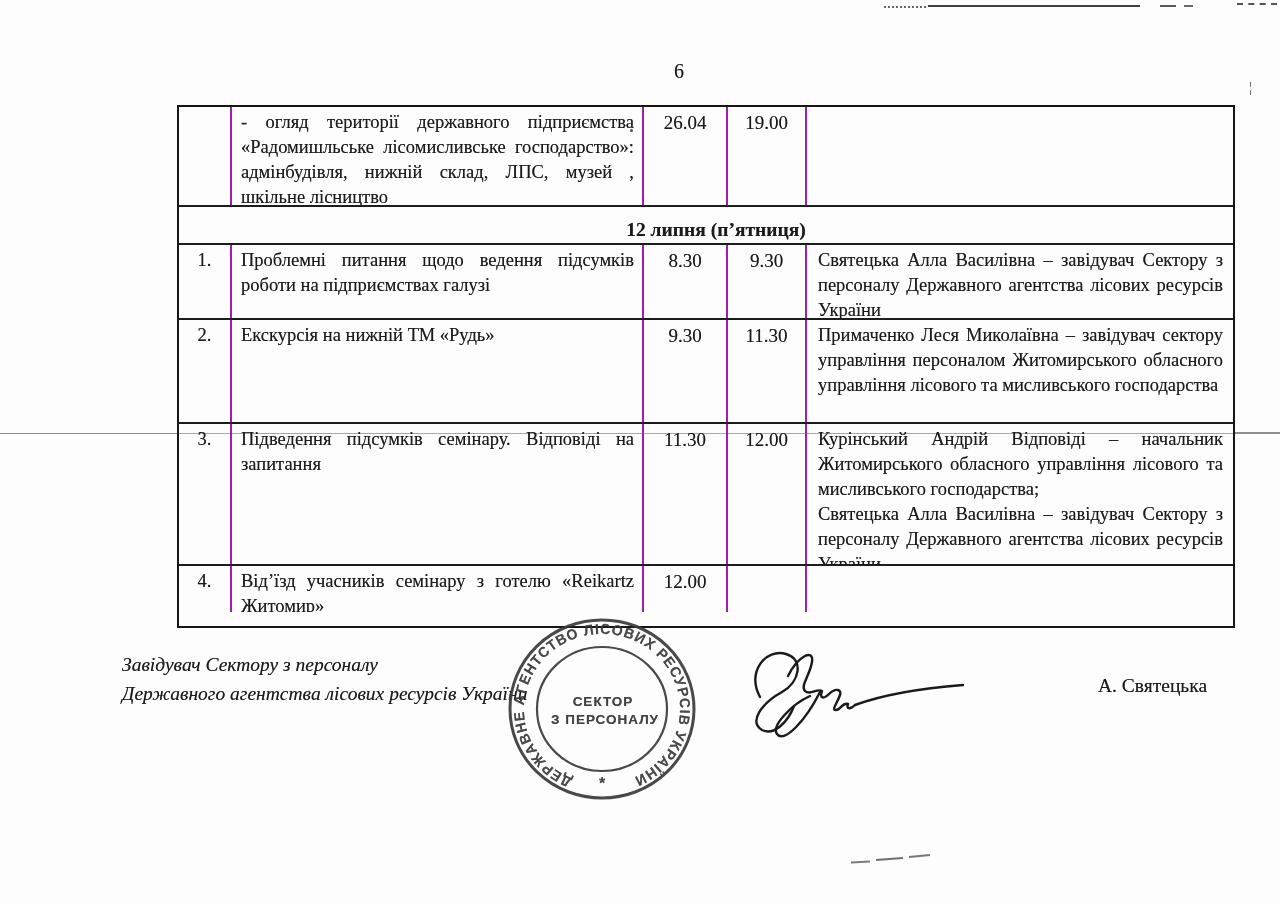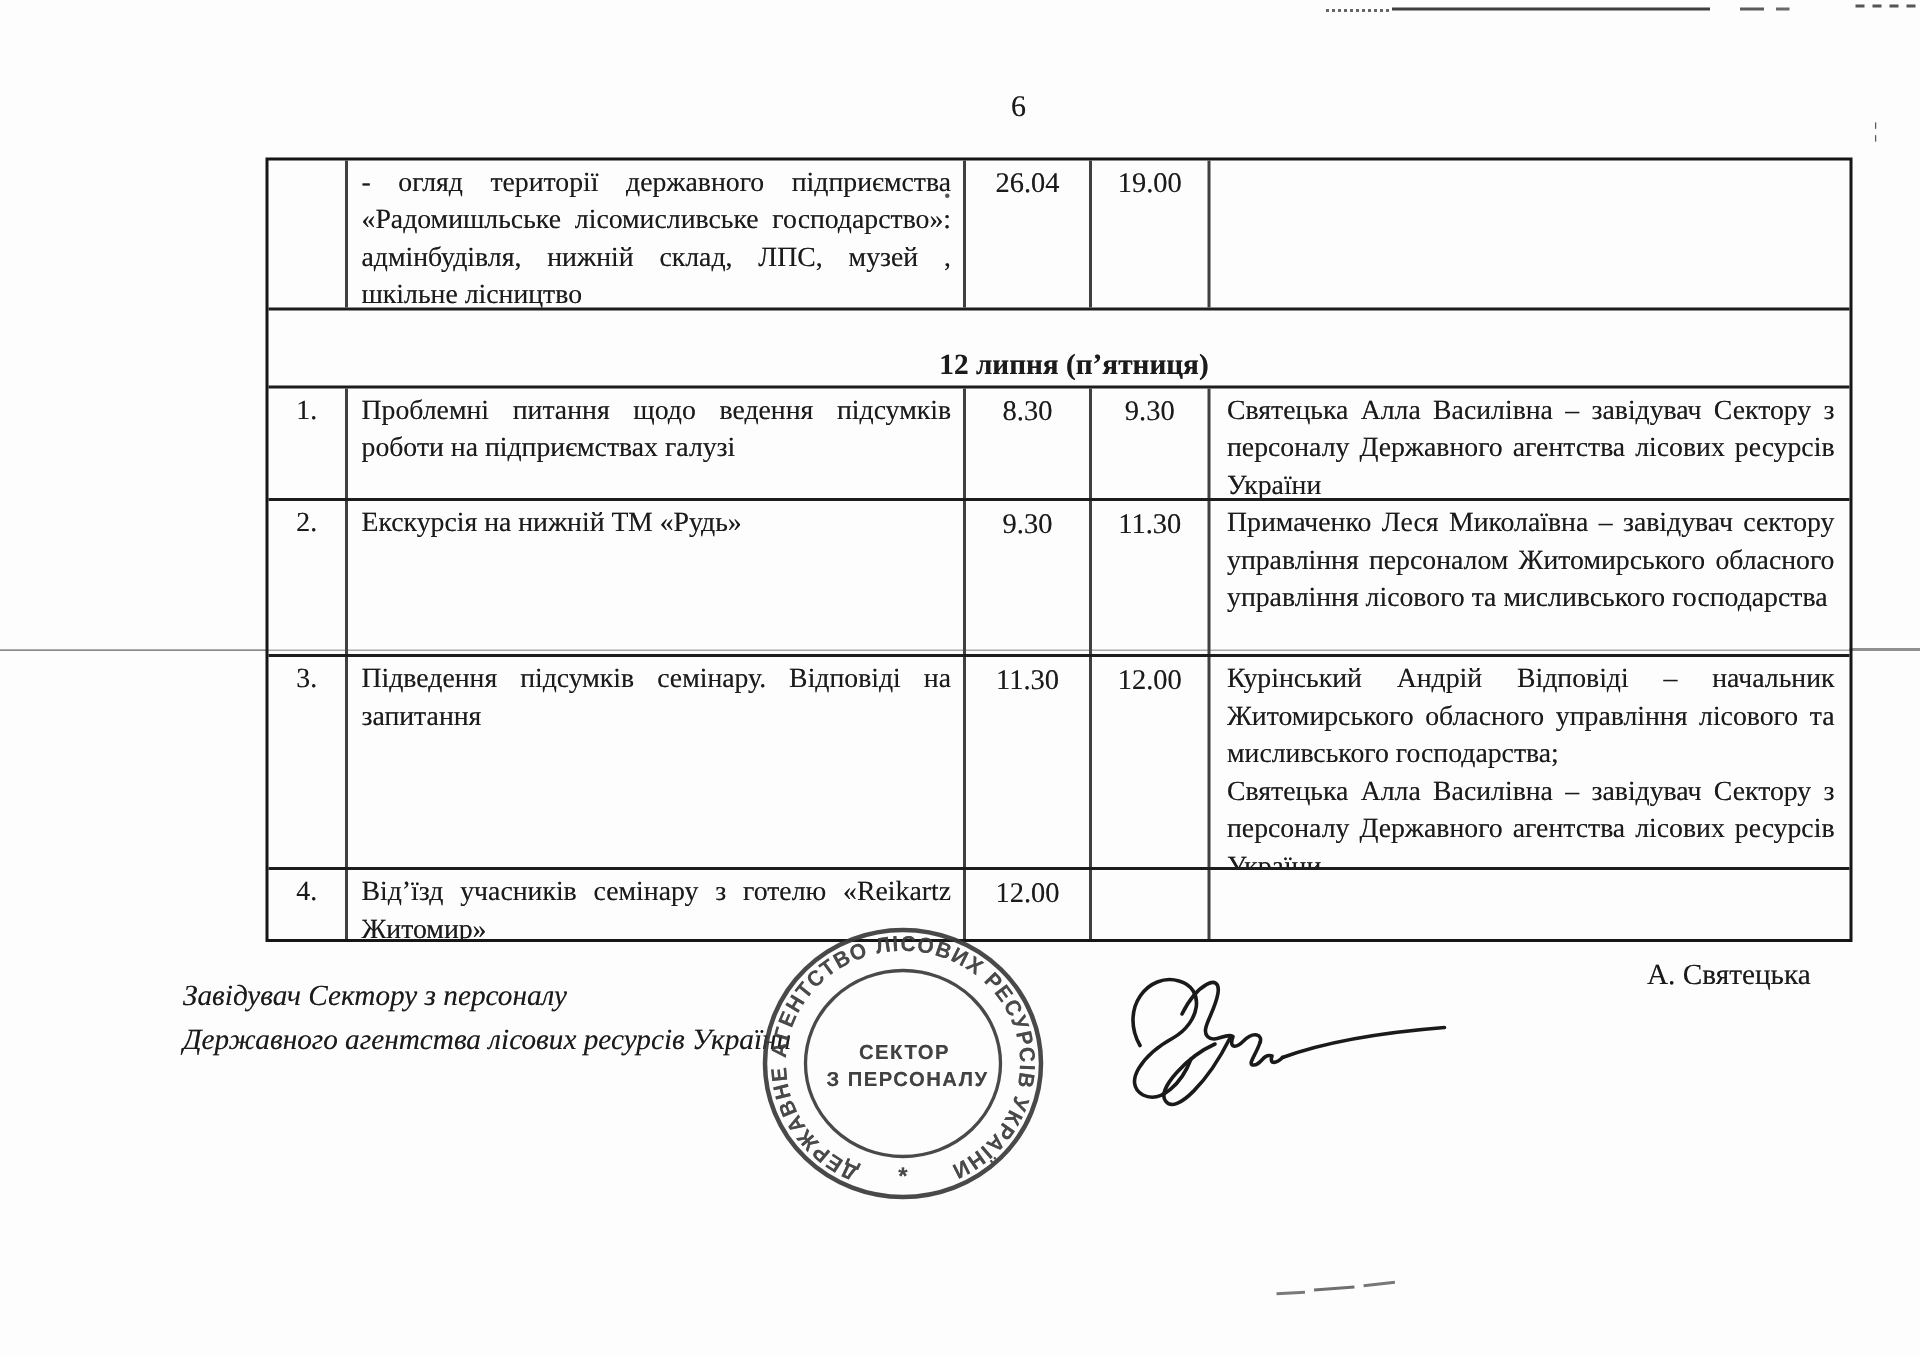--- a/index.html
+++ b/index.html
@@ -10,36 +10,36 @@
     text-shadow:0 0 0.4px rgba(20,20,20,.55);
   }
   .pagenum { position:absolute; left:664px; top:60px; width:30px; text-align:center; font-size:20px; }
   
   .stable {
     position:absolute; left:177px; top:105px; width:1058px; height:523px;
     border:2px solid #161616;
   }
   .trow { display:grid; grid-template-columns:53px 412px 84px 79px 1fr; border-bottom:2px solid #1d1d1d; }
   .trow:last-child { border-bottom:none; }
-  .cell { border-right:2px solid #404040; overflow:hidden; font-size:18.5px; line-height:25px; }
+  .cell { border-right:2px solid #a21caf; overflow:hidden; font-size:18.5px; line-height:25px; }
   .cell:last-child { border-right:none; }
   .num { text-align:center; padding-top:3px; }
   .act { padding:3px 8px 2px 9px; text-align:justify; }
   .tim { text-align:center; padding-top:3px; font-size:19px; }
   .resp { padding:3px 10px 2px 11px; text-align:justify; }
   .rowA { height:100px; }
-  .rowHdr { height:52px; display:block;padding-left:20px; }
+  .rowHdr { height:38px; display:block;padding-left:20px; }
   .hcell { height:100%; display:flex; align-items:flex-end; justify-content:center; font-weight:bold; font-size:19.5px; padding-bottom:2px; }
   .row1 { height:75px; }
   .row2 { height:104px; }
   .row3 { height:142px; }
   .row4 { height:46px; }
   
   .signer-block { position:absolute; left:122px; top:650px; font-size:19.5px; line-height:29px; width:520px;font-style:italic; }
-  .signer-name { position:absolute; left:1098px; top:640px; font-size:19.5px; }
+  .signer-name { position:absolute; left:1098px; top:675px; font-size:19.5px; }
   .stamp { position:absolute; left:502px; top:616px; opacity:.92; }
   .sig { position:absolute; left:730px; top:642px; }
   
   .art { position:absolute; pointer-events:none; }
   .crease { left:0; top:433px; width:1280px; height:1px; background:#a8a8a8; }
   .crease-l { left:0; top:433px; width:178px; height:1px; background:#8a8a8a; }
   .crease-r { left:1233px; top:432px; width:47px; height:2px; background:#8f8f8f; }
   .dash-top-main { left:928px; top:5px; width:212px; height:2px; background:#3f3f3f; }
   .dash-top-lead { left:884px; top:6px; width:42px; height:0; border-top:2px dotted #666; }
   .dash-top-r1 { left:1160px; top:5px; width:16px; height:2px; background:#5a5a5a; }

